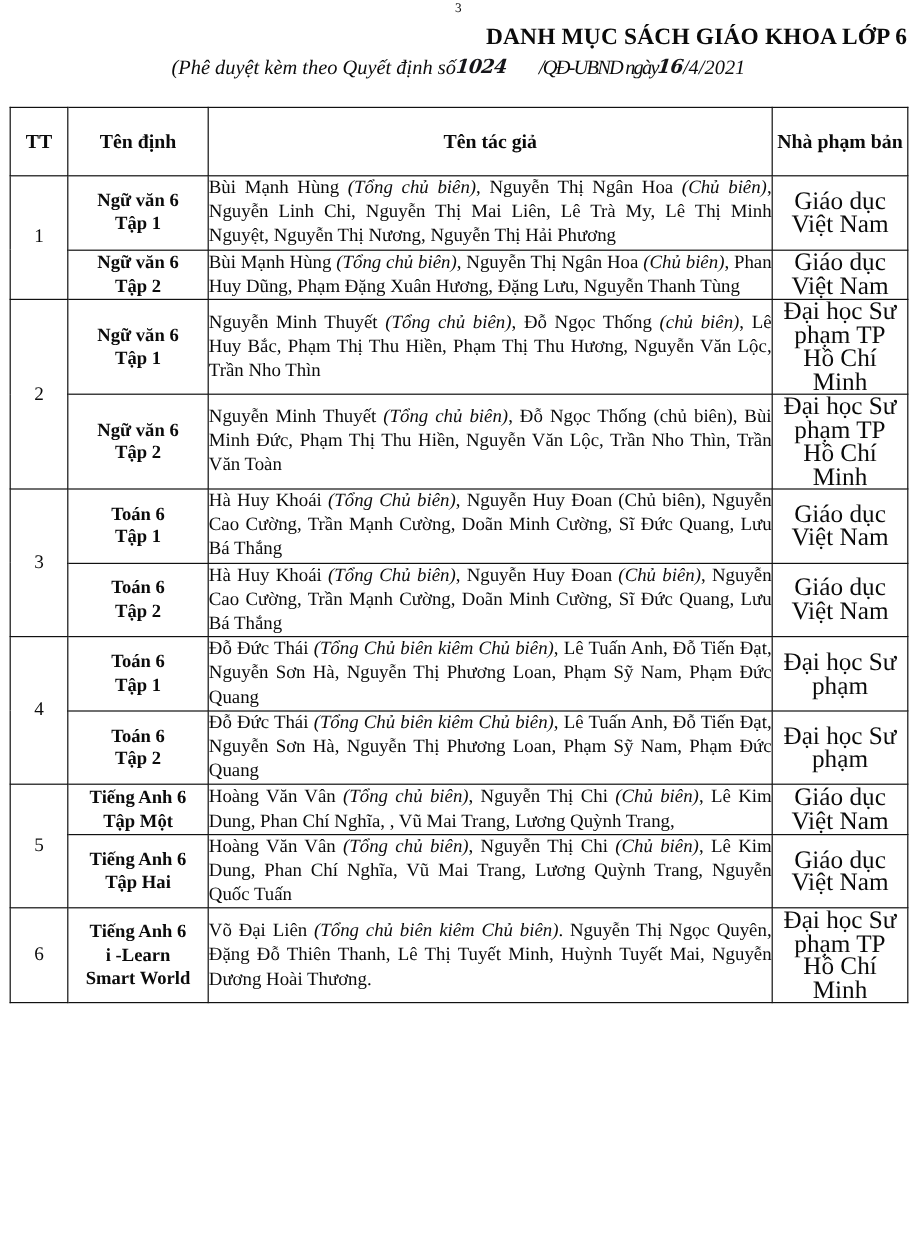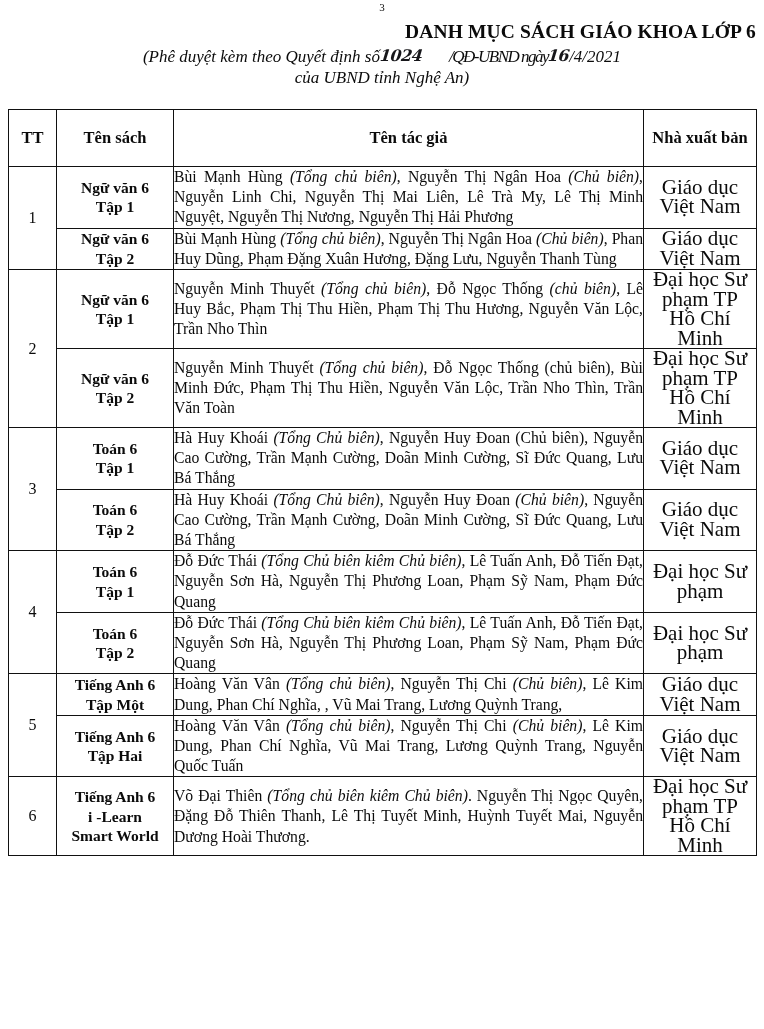--- a/index.html
+++ b/index.html
@@ -137,35 +137,34 @@
 <body>
 
 <div class="page">
 
   <div class="page-number">3</div>
 
   <div class="doc-title">DANH MỤC SÁCH GIÁO KHOA LỚP 6</div>
 
   <div class="doc-subtitle"><span>(Phê duyệt kèm theo Quyết định số</span><span class="hand">1024</span><span class="sub-gap">/QĐ-UBND ngày</span><span class="hand">16</span><span>/4/2021</span></div>
 
-  <div class="doc-subtitle-2">của UBND tỉnh Nghệ An)</div>
 
   <table class="catalog">
     <colgroup>
       <col class="c-tt">
         <col class="c-ten">
         <col class="c-tac">
         <col class="c-nxb">
     </colgroup>
     <thead>
       <tr>
         <th>TT</th>
-        <th>Tên sách</th>
+        <th>Tên định</th>
         <th>Tên tác giả</th>
-        <th>Nhà xuất bản</th>
+        <th>Nhà phạm bản</th>
       </tr>
     </thead>
     <tbody id="catalog-body">
         <tr>
           <td class="tt-cell" rowspan="2">1</td>
           <td class="book-cell">Ngữ văn 6<br>Tập 1</td>
           <td class="authors-cell"><span class="seg">Bùi Mạnh Hùng </span><span class="seg ital">(Tổng chủ biên)</span><span class="seg">, Nguyễn Thị Ngân Hoa </span><span class="seg ital">(Chủ biên)</span><span class="seg">, Nguyễn Linh Chi, Nguyễn Thị Mai Liên, Lê Trà My, Lê Thị Minh Nguyệt, Nguyễn Thị Nương, Nguyễn Thị Hải Phương</span></td>
           <td class="pub-cell">Giáo dục<br>Việt Nam</td>
         </tr>
         <tr>
@@ -213,19 +212,19 @@
           <td class="pub-cell">Giáo dục<br>Việt Nam</td>
         </tr>
         <tr>
           <td class="book-cell">Tiếng Anh 6<br>Tập Hai</td>
           <td class="authors-cell"><span class="seg">Hoàng Văn Vân </span><span class="seg ital">(Tổng chủ biên)</span><span class="seg">, Nguyễn Thị Chi </span><span class="seg ital">(Chủ biên)</span><span class="seg">, Lê Kim Dung, Phan Chí Nghĩa,  Vũ Mai Trang, Lương Quỳnh Trang, Nguyễn Quốc Tuấn</span></td>
           <td class="pub-cell">Giáo dục<br>Việt Nam</td>
         </tr>
         <tr>
           <td class="tt-cell" rowspan="1">6</td>
           <td class="book-cell">Tiếng Anh 6<br>i -Learn<br>Smart World</td>
-          <td class="authors-cell"><span class="seg">Võ Đại Thiên </span><span class="seg ital">(Tổng chủ biên kiêm Chủ biên)</span><span class="seg">. Nguyễn Thị Ngọc Quyên, Đặng Đỗ Thiên Thanh, Lê Thị Tuyết Minh, Huỳnh Tuyết Mai, Nguyễn Dương Hoài Thương.</span></td>
+          <td class="authors-cell"><span class="seg">Võ Đại Liên </span><span class="seg ital">(Tổng chủ biên kiêm Chủ biên)</span><span class="seg">. Nguyễn Thị Ngọc Quyên, Đặng Đỗ Thiên Thanh, Lê Thị Tuyết Minh, Huỳnh Tuyết Mai, Nguyễn Dương Hoài Thương.</span></td>
           <td class="pub-cell">Đại học Sư<br>phạm TP<br>Hồ Chí<br>Minh</td>
         </tr>
       </tbody>
   </table>
 
 </div>
 
 </body></html>

